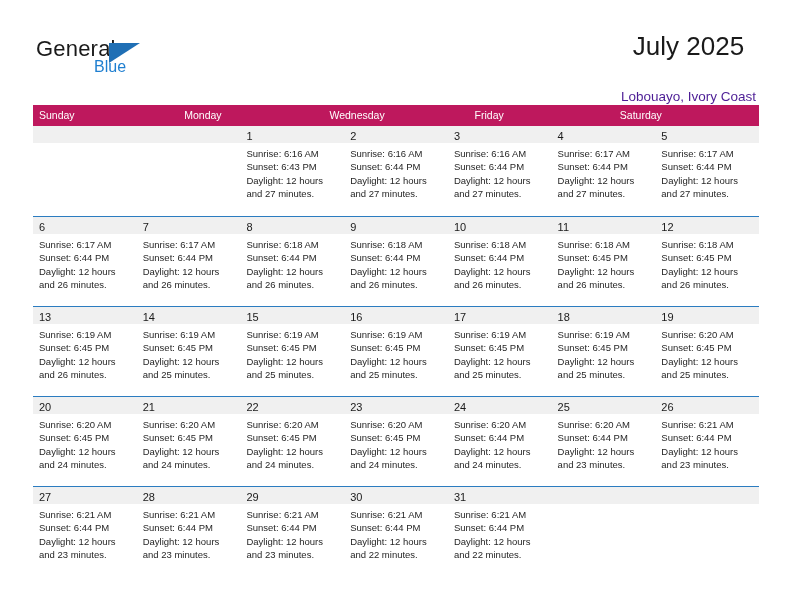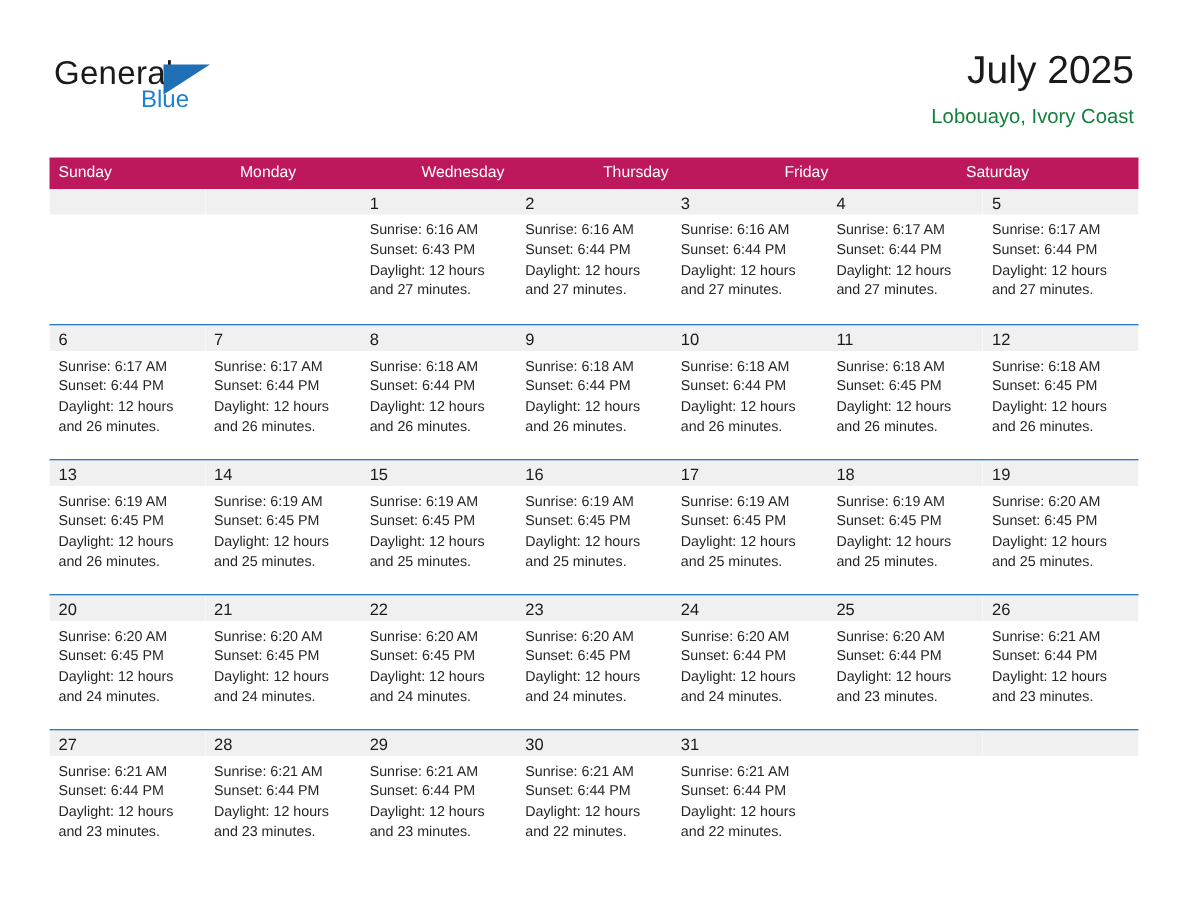--- a/index.html
+++ b/index.html
@@ -68,25 +68,26 @@
     right: 36px;
     top: 30px;
     text-align: right;
   }
   .cal-title {
     font-size: 26px;
     font-weight: normal;
     color: #1a1a1a;
     line-height: 32px;
     white-space: nowrap;
+    text-align: center;
   }
   .cal-subtitle {
-    margin-top: 8px;
+    margin-top: 27px;
     font-size: 13.5px;
-    color: #15803d;
+    color: #4c1d95;
     line-height: 16px;
     white-space: nowrap;
   }
 
   
   .calendar {
     position: absolute;
     left: 33px;
     top: 105px;
     width: 726px;
@@ -167,21 +168,20 @@
       <div class="cal-subtitle">Lobouayo, Ivory Coast</div>
     </div>
 
   </div>
 
   <div class="calendar">
     <div class="weekday-row" id="weekday-row">
         <div class="weekday">Sunday</div>
         <div class="weekday">Monday</div>
         <div class="weekday">Wednesday</div>
-        <div class="weekday">Thursday</div>
         <div class="weekday">Friday</div>
         <div class="weekday">Saturday</div>
       </div>
     <div id="weeks-container">
         <div class="week-row first">
           <div class="day-cell empty">
             <div class="day-num-band"><span class="day-num"></span></div>
             <div class="day-body"></div>
           </div>
           <div class="day-cell empty">

